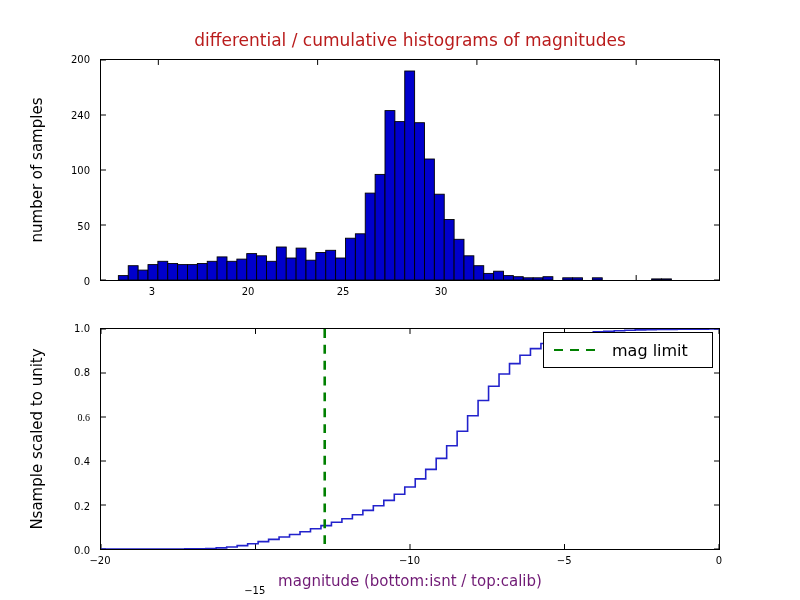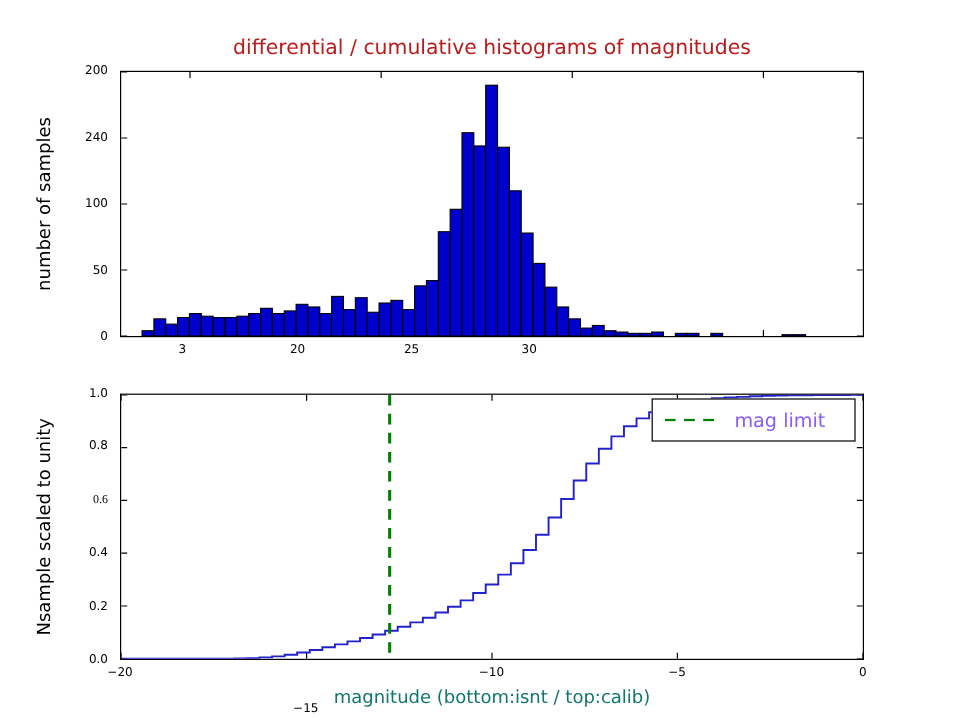--- a/index.html
+++ b/index.html
@@ -67,21 +67,21 @@
   .tick-label.x {
     transform: translateX(-50%);
   }
   .tick-label.y {
     transform: translateY(-50%);
     text-align: right;
   }
   .axis-label-x {
     position: absolute;
     font-size: 15px;
-    color: #0f766e;
+    color: #701a75;
     white-space: nowrap;
     transform: translateX(-50%);
   }
   .axis-label-y {
     position: absolute;
     font-size: 15px;
     color: #000000;
     white-space: nowrap;
     transform-origin: 0 0;
     transform: rotate(-90deg) translateX(-50%);
@@ -100,21 +100,21 @@
     padding-left: 10px;
   }
   .legend-sample {
     width: 42px;
     height: 2px;
     margin-right: 16px;
     flex: 0 0 auto;
   }
   .legend-label {
     font-size: 16px;
-    color: #8b5cf6;
+    color: #000000;
     white-space: nowrap;
   }
 </style>
 </head>
 <body>
 
 <div id="figure">
 
   <div class="fig-title">differential / cumulative histograms of magnitudes</div>
 

